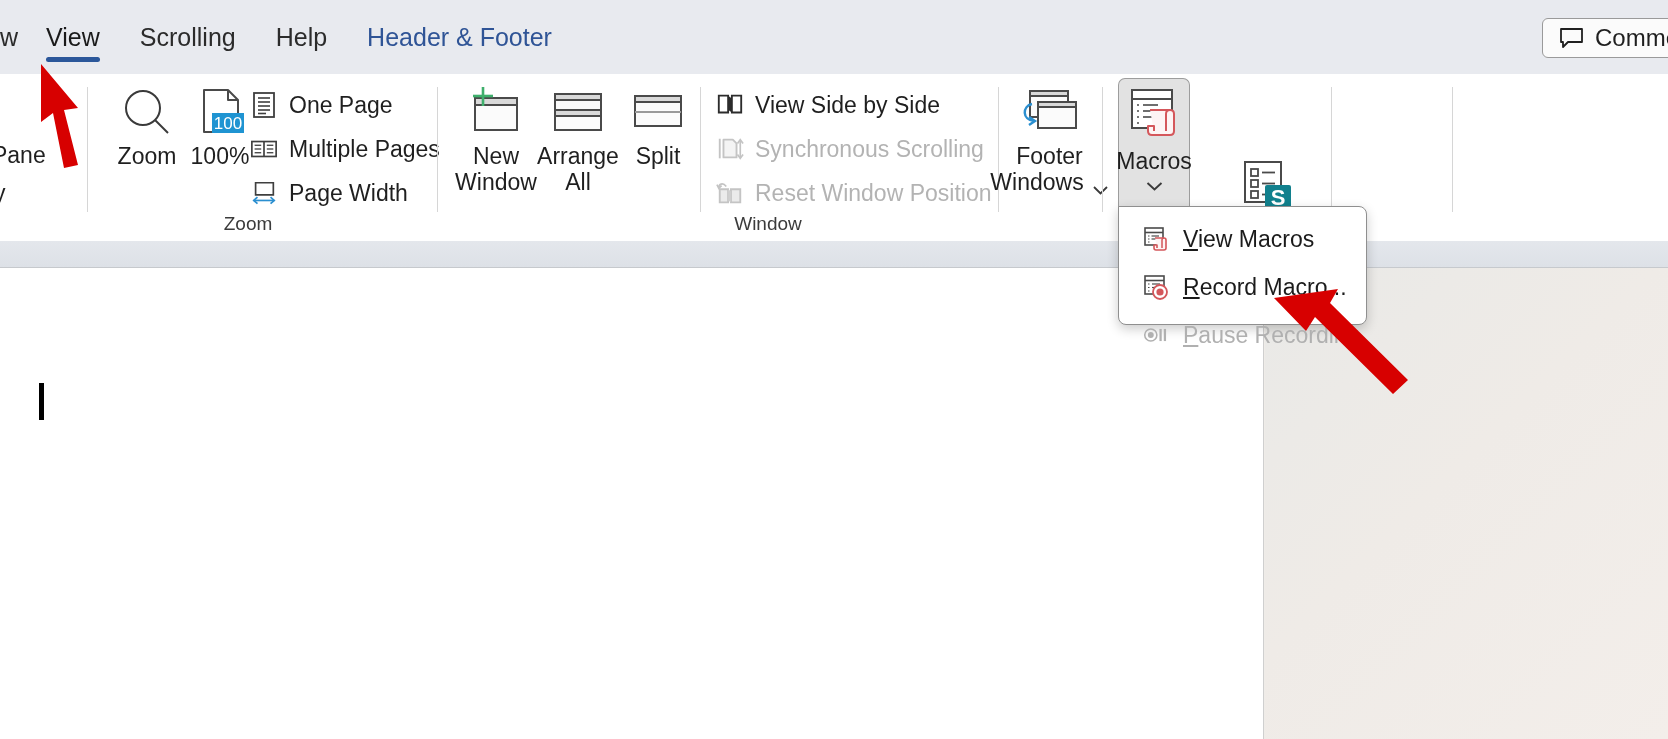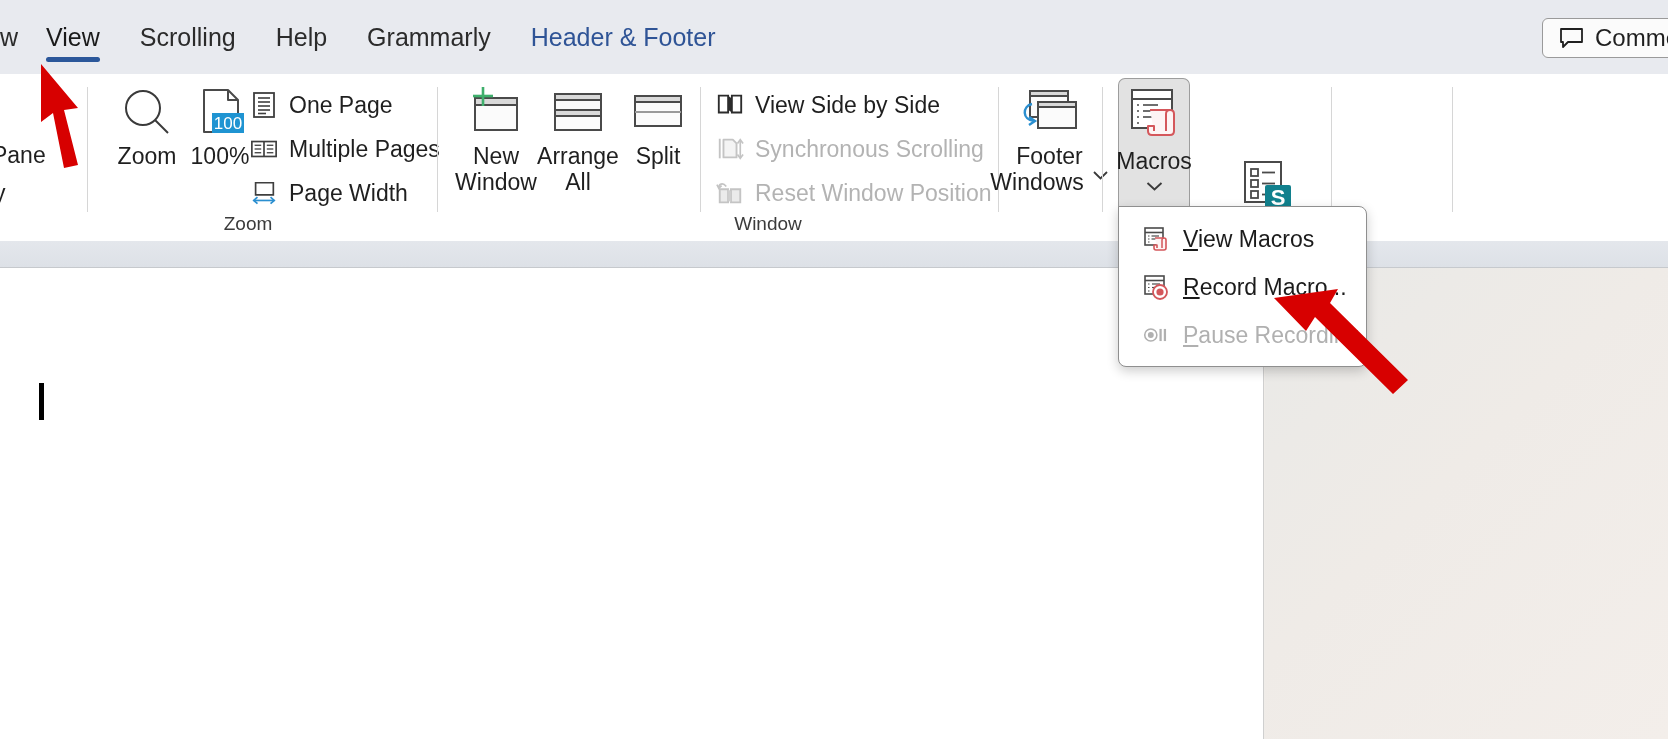--- a/index.html
+++ b/index.html
@@ -101,21 +101,21 @@
     display: flex; flex-direction: column; align-items: center;
     padding-top: 7px;
     z-index: 6;
   }
   .macros-btn .lbl { font-size: 23px; color: #1f1f1f; margin-top: 0; }
   .macros-btn .chev { margin-top: 3px; }
 
   
   .menu {
     position: absolute; left: 1118px; top: 206px;
-    width: 249px; height: 161px;
+    width: 249px; height: 119px;
     background: #ffffff;
     border: 1px solid #8f8f8f;
     border-top-left-radius: 0; border-top-right-radius: 8px;
     border-bottom-left-radius: 8px; border-bottom-right-radius: 8px;
     box-shadow: 0 4px 12px rgba(0,0,0,0.20);
     z-index: 10;
     padding-top: 8px;
   }
   .menuitem {
     position: relative;
@@ -170,23 +170,20 @@
       </div>
       <div class="tab active">
         <span>View</span>
         <span class="tab-underline"></span>
       </div>
       <div class="tab">
         <span>Scrolling</span>
       </div>
       <div class="tab">
         <span>Help</span>
-      </div>
-      <div class="tab">
-        <span>Grammarly</span>
       </div>
       <div class="tab contextual">
         <span>Header &amp; Footer</span>
       </div>
     </div>
 
     <div class="comments-btn">
       <svg width="25" height="22" viewBox="0 0 25 22">
         <path d="M2 2 H23 V15 H9 L4 20 V15 H2 Z" fill="none" stroke="#202020" stroke-width="1.8" stroke-linejoin="round"></path>
       </svg>
@@ -370,21 +367,21 @@
           <svg width="72" height="58" viewBox="0 0 72 58">
             <rect x="16" y="7" width="38" height="26" fill="#fbfbfb" stroke="#4a4a4a" stroke-width="2"></rect>
             <rect x="16" y="7" width="38" height="5" fill="#d9d9d9" stroke="#4a4a4a" stroke-width="2"></rect>
             <rect x="24" y="18" width="38" height="26" fill="#fbfbfb" stroke="#4a4a4a" stroke-width="2"></rect>
             <rect x="24" y="18" width="38" height="5" fill="#d9d9d9" stroke="#4a4a4a" stroke-width="2"></rect>
             <path d="M18 20 C8 22 8 36 20 37" fill="none" stroke="#2b8fd0" stroke-width="2.4"></path>
             <path d="M15 33 L21 37 L15 41" fill="none" stroke="#2b8fd0" stroke-width="2.4"></path>
           </svg>
         </span>
         <span class="lbl">Footer</span>
-        <span class="lbl" style="display:flex;align-items:flex-start;gap:8px;">
+        <span class="lbl" style="display:flex;align-items:flex-end;gap:8px;">
           <span>Windows</span>
           <svg width="17" height="11" viewBox="0 0 17 11">
             <path d="M2 2 L8.5 8.5 L15 2" fill="none" stroke="#3a3a3a" stroke-width="1.8"></path>
           </svg>
         </span>
       </div>
 
       <div class="group-label" style="left:230px; width:200px;">Window</div>
     </div>
 

